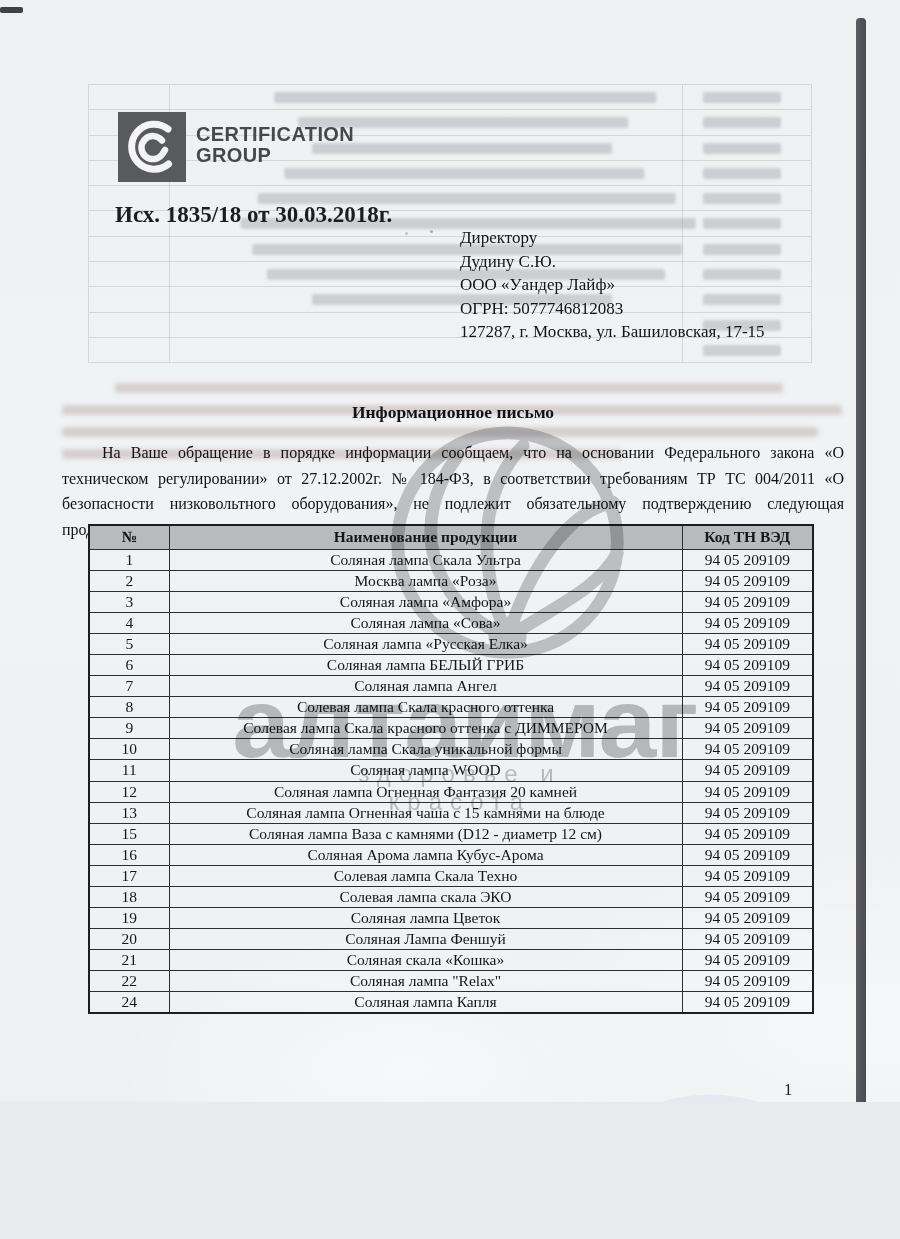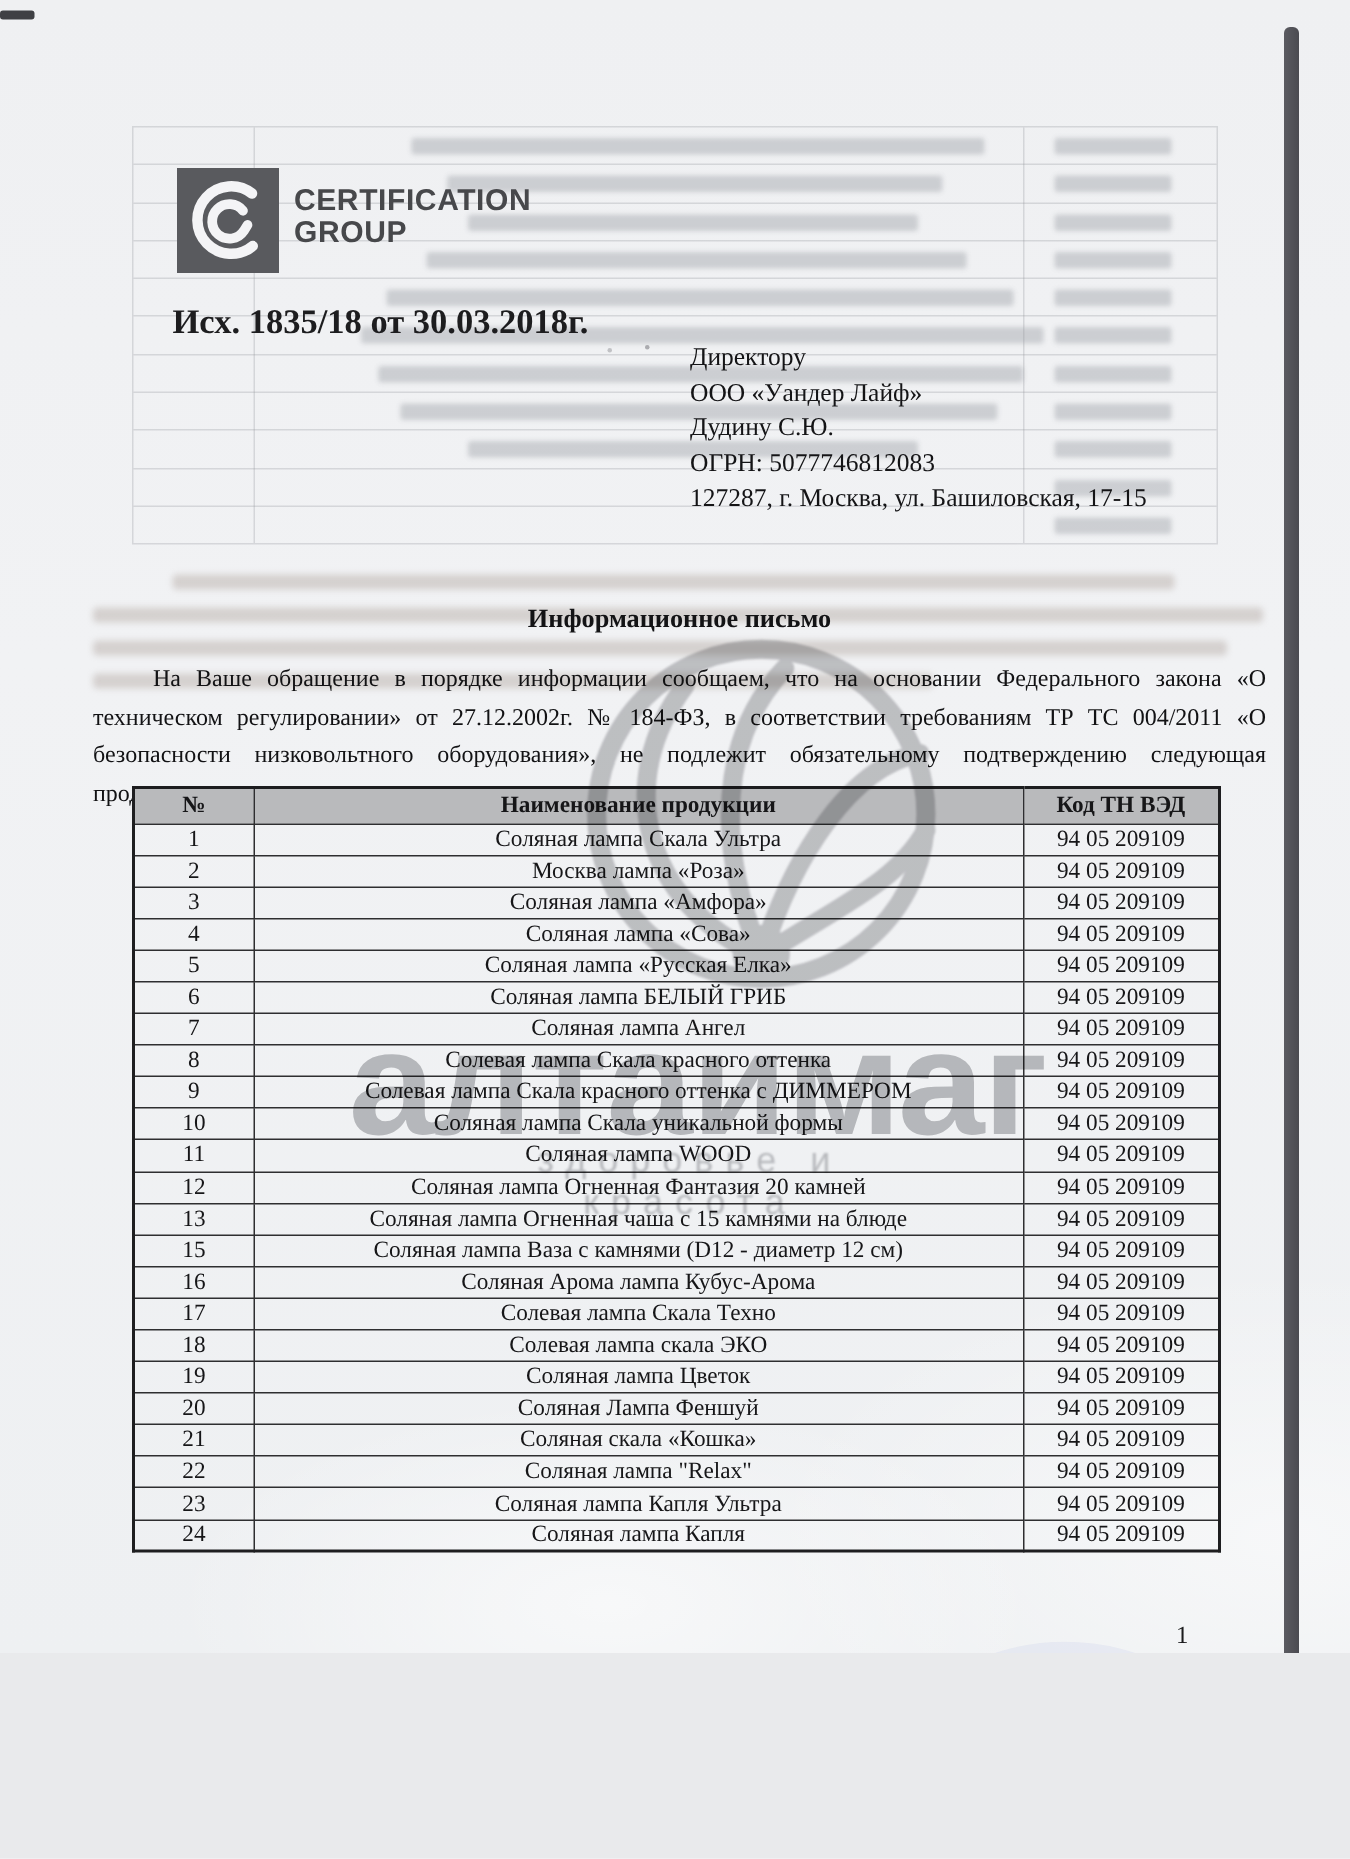--- a/index.html
+++ b/index.html
@@ -150,22 +150,22 @@
   </div>
   <div class="abs company">
     <div>CERTIFICATION</div>
     <div>GROUP</div>
   </div>
 
   <div class="abs ref-line">Исх. 1835/18 от 30.03.2018г.</div>
 
   <div class="abs recipient">
     <div>Директору</div>
+    <div>Дудину С.Ю.</div>
     <div>ООО «Уандер Лайф»</div>
-    <div>Дудину С.Ю.</div>
     <div>ОГРН: 5077746812083</div>
     <div>127287, г. Москва, ул. Башиловская, 17-15</div>
   </div>
 
   <div class="abs title">Информационное письмо</div>
   <div class="abs body-par">На Ваше обращение в порядке информации сообщаем, что на основании Федерального закона «О техническом регулировании» от 27.12.2002г. № 184-ФЗ, в соответствии требованиям ТР ТС 004/2011 «О безопасности низковольтного оборудования», не подлежит обязательному подтверждению следующая продукция:</div>
 
   <table class="abs product-table">
     <colgroup>
         <col class="col-num">
@@ -279,25 +279,20 @@
           <td>21</td>
           <td>Соляная скала «Кошка»</td>
           <td>94 05 209109</td>
         </tr>
         <tr>
           <td>22</td>
           <td>Соляная лампа "Relax"</td>
           <td>94 05 209109</td>
         </tr>
         <tr>
-          <td>23</td>
-          <td>Соляная лампа Капля Ультра</td>
-          <td>94 05 209109</td>
-        </tr>
-        <tr>
           <td>24</td>
           <td>Соляная лампа Капля</td>
           <td>94 05 209109</td>
         </tr>
       </tbody>
   </table>
 
   <svg class="abs wm wm-emblem" width="245" height="245" viewBox="-125 -125 250 250">
     <g fill="none" stroke="#85868a" stroke-width="13" stroke-linecap="round">
       <circle cx="0" cy="-5" r="112"></circle>

